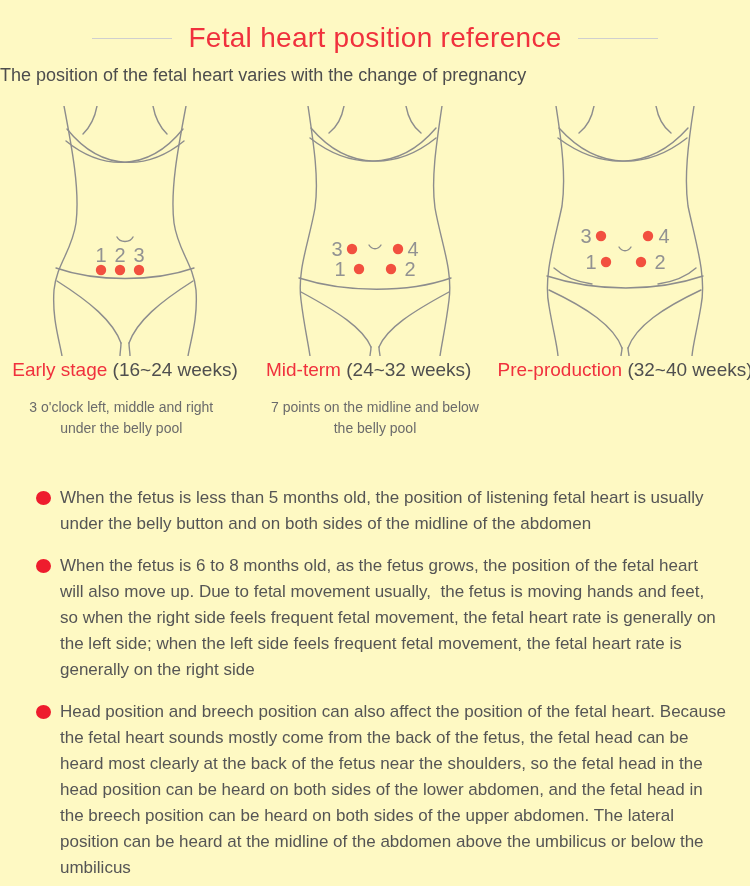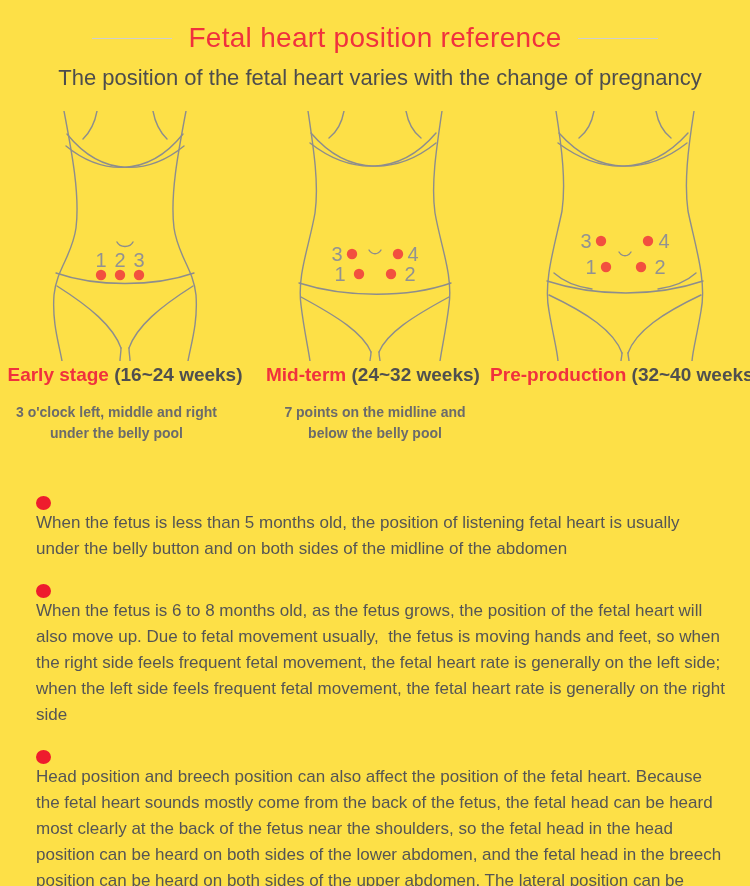--- a/index.html
+++ b/index.html
@@ -1,40 +1,40 @@
 <!DOCTYPE html>
 <html><head>
 <meta charset="utf-8">
 <style>
   html,body { margin:0; padding:0; background:#ffffff; }
   .page {
-    width:750px; height:886px; margin:0 auto; background:#fde047;
+    width:750px; height:886px; margin:0 auto; background:#fef9c3;
     font-family:"Liberation Sans", sans-serif; position:relative; overflow:hidden;
   }
   
   .title-row { display:flex; align-items:center; justify-content:center; gap:16px; padding-top:22px; }
   .title-rule { width:80px; height:1px; background:#cfcfcf; }
   .page-title { margin:0; font-size:28px; font-weight:500; color:#f0313d; letter-spacing:0.3px; }
-  .subtitle { text-align:center; font-size:22px; color:#4d4d4d; margin:11px 0 0;padding-left:10px; }
+  .subtitle { font-size:18px; color:#4d4d4d; margin:11px 0 0; }
 
   
   .diagrams { display:flex; margin-top:20px; }
   .stage-col { margin:0; width:250px; display:flex; flex-direction:column; align-items:center; }
   svg.torso { width:250px; height:250px; display:block; }
   .torso path { fill:none; stroke:#8d8d8d; stroke-width:1.4; stroke-linecap:round; }
   .torso .pt-dot { fill:#f2503f; stroke:none; }
   .torso .pt-label { fill:#929292; font-size:20px; font-family:"Liberation Sans", sans-serif; text-anchor:middle; }
-  .stage-title { margin:3px 0 16px; font-size:19px; font-weight:700; white-space:nowrap; }
+  .stage-title { margin:3px 0 16px; font-size:19px; font-weight:400; white-space:nowrap; }
   .stage-name { color:#f0313d; }
   .stage-weeks { color:#4f4f4f; }
-  .stage-desc { margin:9px 0 0; font-size:14px; color:#6b6b6b; line-height:1.5; text-align:center; max-width:218px;font-weight:bold; }
+  .stage-desc { margin:9px 0 0; font-size:14px; color:#6b6b6b; line-height:1.5; text-align:center; max-width:218px; }
 
   
   .notes { margin:46px 24px 0 36px; }
-  .note { display:flex; margin-bottom:16px;flex-direction:column; }
+  .note { display:flex; margin-bottom:16px; }
   .bullet-dot { flex:0 0 auto; width:15px; height:14px; border-radius:50%; background:#ee1c2d; margin:6px 9px 0 0; }
   .note-text { margin:0; font-size:17px; line-height:26px; color:#555555; white-space:pre-wrap; }
 </style>
 </head>
 <body>
 
 <div class="page">
 
   <header>
     <div class="title-row">

